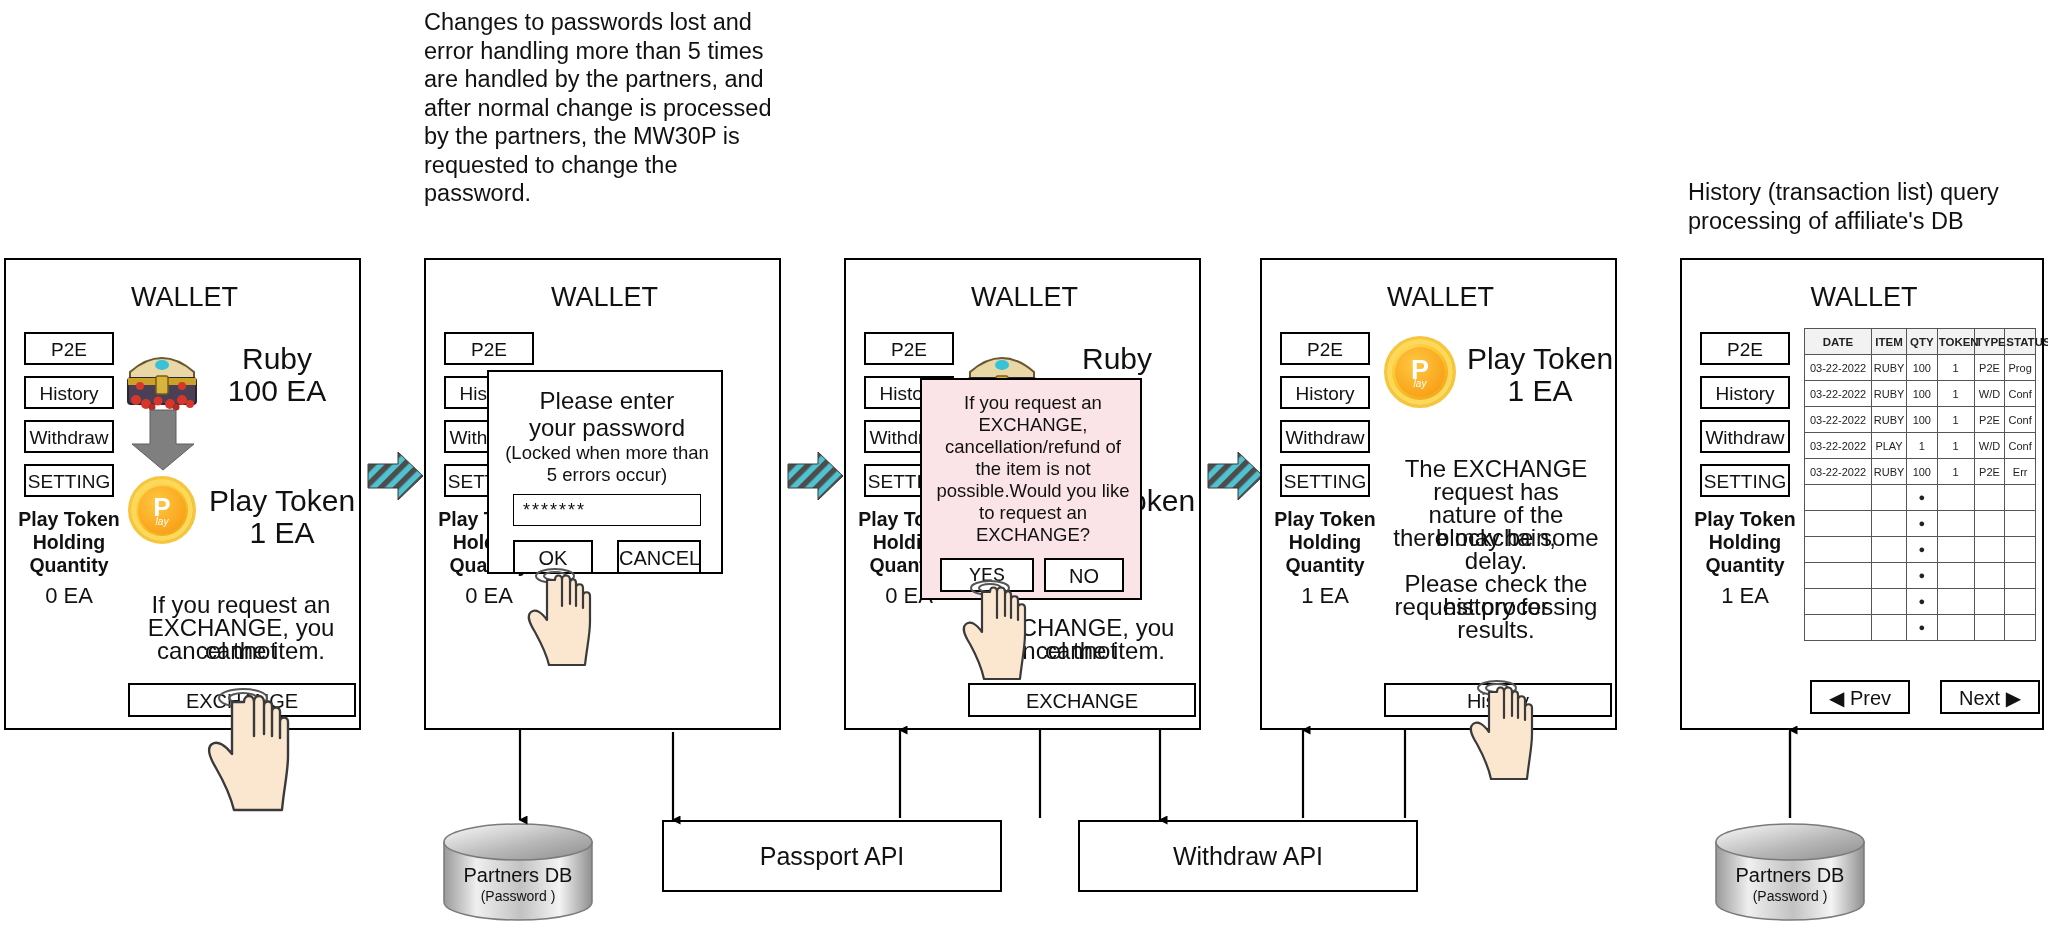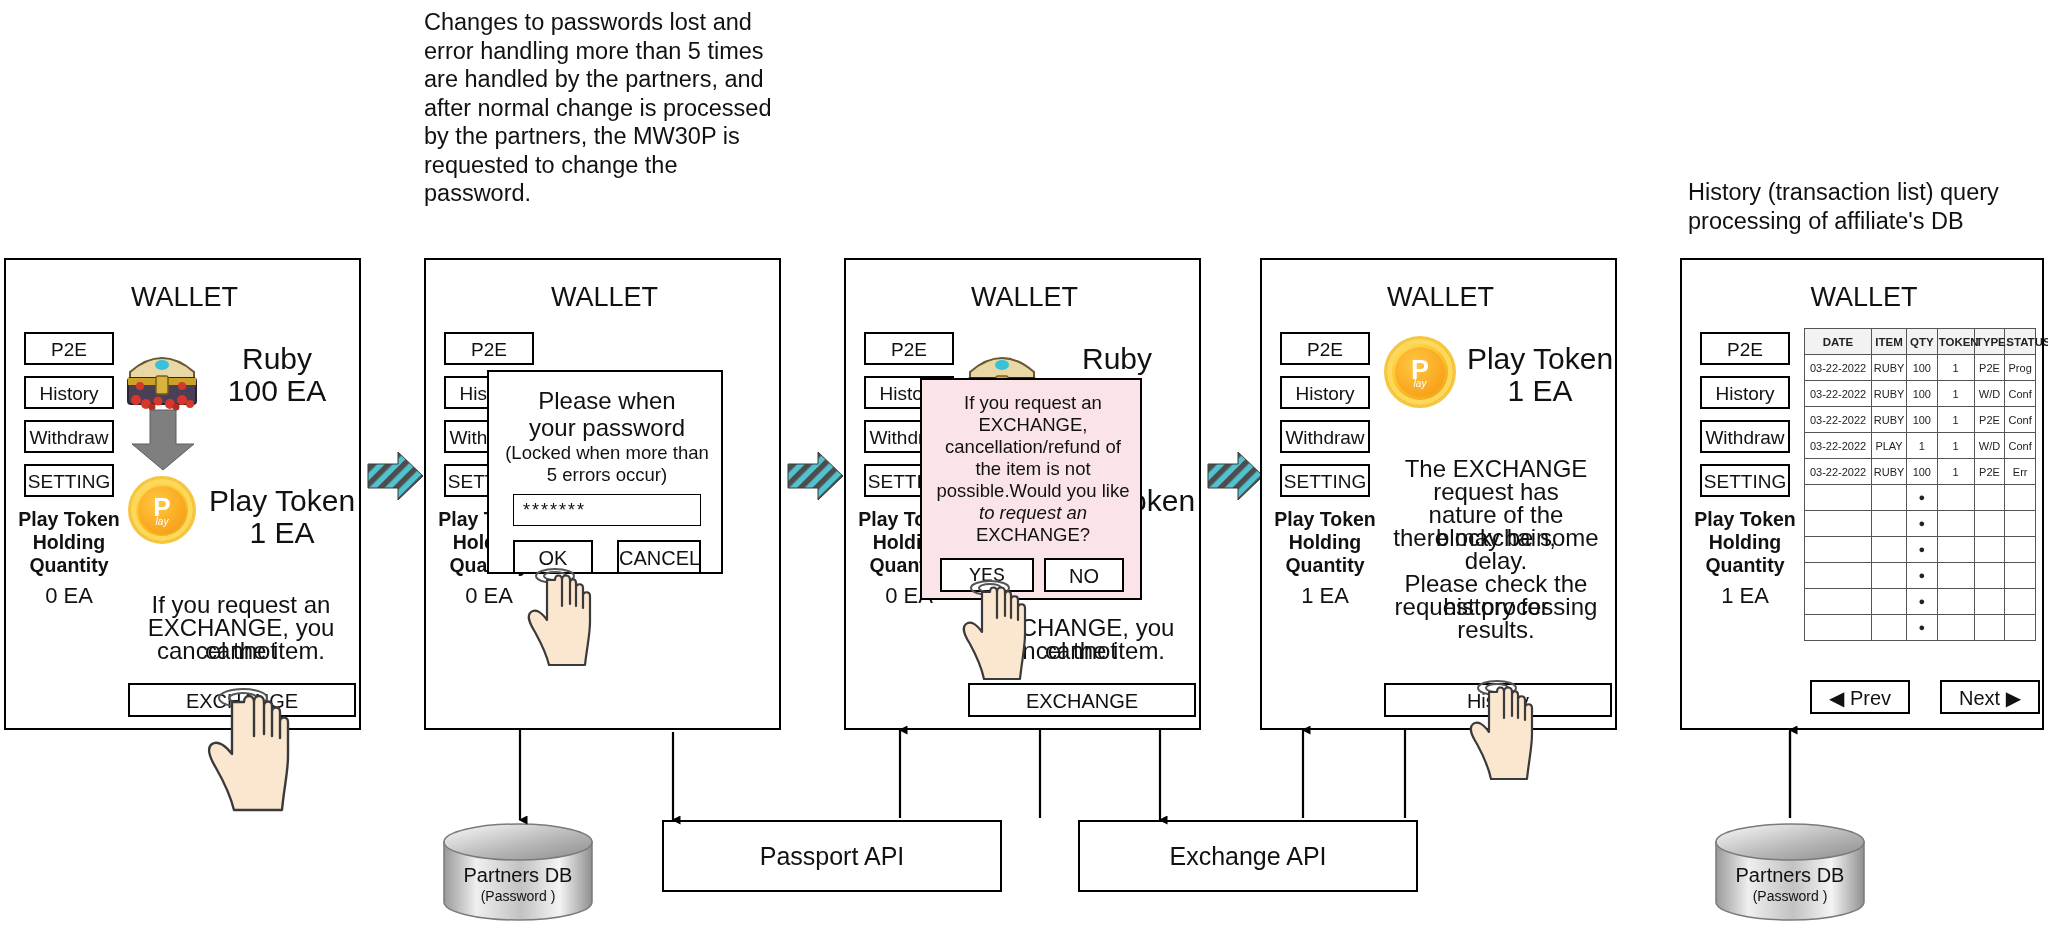--- a/index.html
+++ b/index.html
@@ -166,21 +166,21 @@
   <div class="abs navbtn" style="left:18px;top:160px;width:90px;">Withdraw</div>
   <div class="abs navbtn" style="left:18px;top:204px;width:90px;">SETTING</div>
 
   <div class="abs sidelabel" style="left:6px;top:248px;width:114px;">Play Token</div>
   <div class="abs sidelabel" style="left:6px;top:271px;width:114px;">Holding</div>
   <div class="abs sidelabel" style="left:6px;top:294px;width:114px;">Quantity</div>
   <div class="abs sideqty" style="left:6px;top:323px;width:114px;">0 EA</div>
 </div>
 
 <div class="abs dialog" style="left:487px;top:370px;width:236px;height:204px;">
-  <div class="abs dialog-title" style="left:0;top:14px;width:236px;">Please when</div>
+  <div class="abs dialog-title" style="left:0;top:14px;width:236px;">Please enter</div>
   <div class="abs dialog-title" style="left:0;top:41px;width:236px;">your password</div>
   <div class="abs dialog-sub" style="left:0;top:70px;width:236px;">(Locked when more than</div>
   <div class="abs dialog-sub" style="left:0;top:92px;width:236px;">5 errors occur)</div>
 
   <div class="abs pwfield" style="left:24px;top:122px;width:188px;" placeholder="">*******</div>
 
   <div class="abs dlg-btn" style="left:24px;top:168px;width:80px;">OK</div>
   <div class="abs dlg-btn" style="left:128px;top:168px;width:84px;">CANCEL</div>
 </div>
 
@@ -253,21 +253,21 @@
 
   <div class="abs wide-btn" style="left:122px;top:423px;width:228px;">EXCHANGE</div>
 </div>
 
 <div class="abs pinkdialog" style="left:920px;top:378px;width:222px;height:222px;">
   <div class="abs pink-text" style="left:0;top:12px;width:222px;">If you request an</div>
   <div class="abs pink-text" style="left:0;top:34px;width:222px;">EXCHANGE,</div>
   <div class="abs pink-text" style="left:0;top:56px;width:222px;">cancellation/refund of</div>
   <div class="abs pink-text" style="left:0;top:78px;width:222px;">the item is not</div>
   <div class="abs pink-text" style="left:0;top:100px;width:222px;">possible.Would you like</div>
-  <div class="abs pink-text" style="left:0;top:122px;width:222px;font-style:italic;">to request an</div>
+  <div class="abs pink-text" style="left:0;top:122px;width:222px;">to request an</div>
   <div class="abs pink-text" style="left:0;top:144px;width:222px;">EXCHANGE?</div>
 
   <div class="abs dlg-btn" style="left:18px;top:178px;width:94px;font-family:Liberation Mono, monospace;">YES</div>
   <div class="abs dlg-btn" style="left:122px;top:178px;width:80px;">NO</div>
 </div>
 
 <div class="abs" style="left:955px;top:572px;width:78px;height:112px;z-index:40;">
   <svg width="78" height="112" viewBox="0 0 78 112">
     <ellipse cx="35" cy="16" rx="19" ry="7" fill="none" stroke="#555" stroke-width="2"></ellipse>
     <ellipse cx="35" cy="16" rx="11" ry="4" fill="none" stroke="#555" stroke-width="2"></ellipse>
@@ -516,21 +516,21 @@
   </svg>
   <div class="abs dbname" style="left:0;top:42px;width:160px;">Partners DB</div>
   <div class="abs dbsub" style="left:0;top:66px;width:160px;">(Password )</div>
 </div>
 
 <div class="abs apibox" style="left:662px;top:820px;width:340px;height:72px;">
   <span>Passport API</span>
 </div>
 
 <div class="abs apibox" style="left:1078px;top:820px;width:340px;height:72px;">
-  <span>Exchange API</span>
+  <span>Withdraw API</span>
 </div>
 
 <div class="abs" style="left:1710px;top:822px;width:160px;height:100px;">
   <svg width="160" height="100" viewBox="0 0 160 100">
     <defs>
       <linearGradient id="cyl2" x1="0" y1="0" x2="1" y2="0">
         <stop offset="0%" stop-color="#9a9a9a"></stop>
           <stop offset="22%" stop-color="#efefef"></stop>
         <stop offset="52%" stop-color="#c2c2c2"></stop>
           <stop offset="78%" stop-color="#f4f4f4"></stop>

